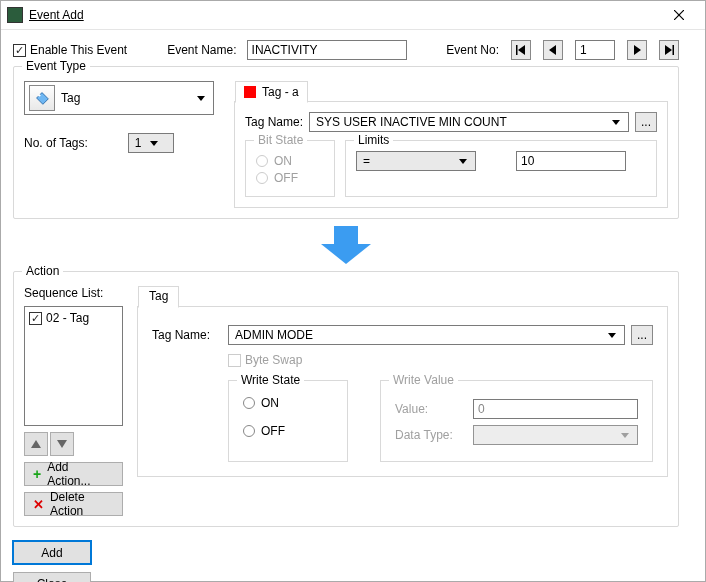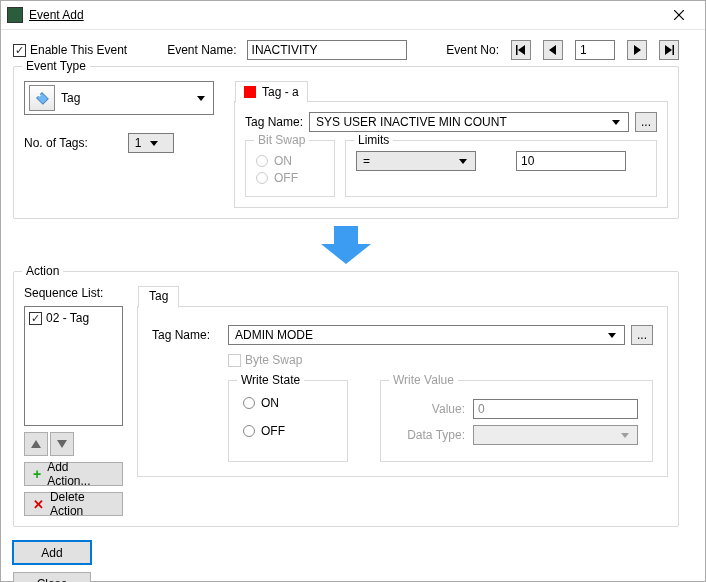--- a/index.html
+++ b/index.html
@@ -67,21 +67,21 @@
 .del-x { color:#d00; font-weight:bold; font-size:13px;}
 
 .action-right { flex:1; position:relative; border:1px solid #d9d9d9; background:#fff; padding:18px 14px 14px 14px; }
 .action-right .tab-head2 { position:absolute; top:-21px; left:0; height:22px; border:1px solid #d9d9d9; border-bottom:1px solid #fff; background:#fff; padding:2px 10px; }
 .ws-row { display:flex; gap:32px; margin-top:10px; }
 .ws-box, .wv-box { border:1px solid #d9d9d9; padding:12px 14px 10px 14px; position:relative; }
 .ws-box { width:120px; }
 .wv-box { flex:1; }
 .wv-box .legend { color:#a0a0a0; }
 .wv-row { display:flex; align-items:center; gap:8px; margin:6px 0; }
-.wv-row .label { width:70px; text-align:right; color:#a0a0a0; }
+.wv-row .label { width:70px; color:#a0a0a0; }
 .wv-row .tf { flex:1; color:#888; background:#fff; }
 .wv-row .sel { flex:1; }
 
 .footer { display:flex; justify-content:center; gap:8px; padding:6px 12px;flex-direction:column; }
 .footer .btn { width:78px; height:23px; border:1px solid #adadad; background:#e1e1e1; display:flex; align-items:center; justify-content:center; }
 .footer .btn.primary { border:1px solid #0078d7; outline:1px solid #0078d7; }
 </style>
 </head>
 <body>
 
@@ -178,21 +178,21 @@
                 <span class="caret">
                     <svg viewBox="0 0 8 8">
                       <polygon points="0,2 8,2 4,7" fill="#000"></polygon>
                     </svg>
                   </span>
               </div>
               <div class="sq-btn">...</div>
             </div>
             <div style="display:flex; gap:10px;">
               <div class="inner-fs disabled" style="width:90px">
-                <span class="legend">Bit Swap</span>
+                <span class="legend">Bit State</span>
                 <div class="radio disabled">
                     <span class="rdot"></span>
                     <span>ON</span>
                   </div>
                 <div class="radio disabled">
                     <span class="rdot"></span>
                     <span>OFF</span>
                   </div>
               </div>
               <div class="inner-fs" style="flex:1">

